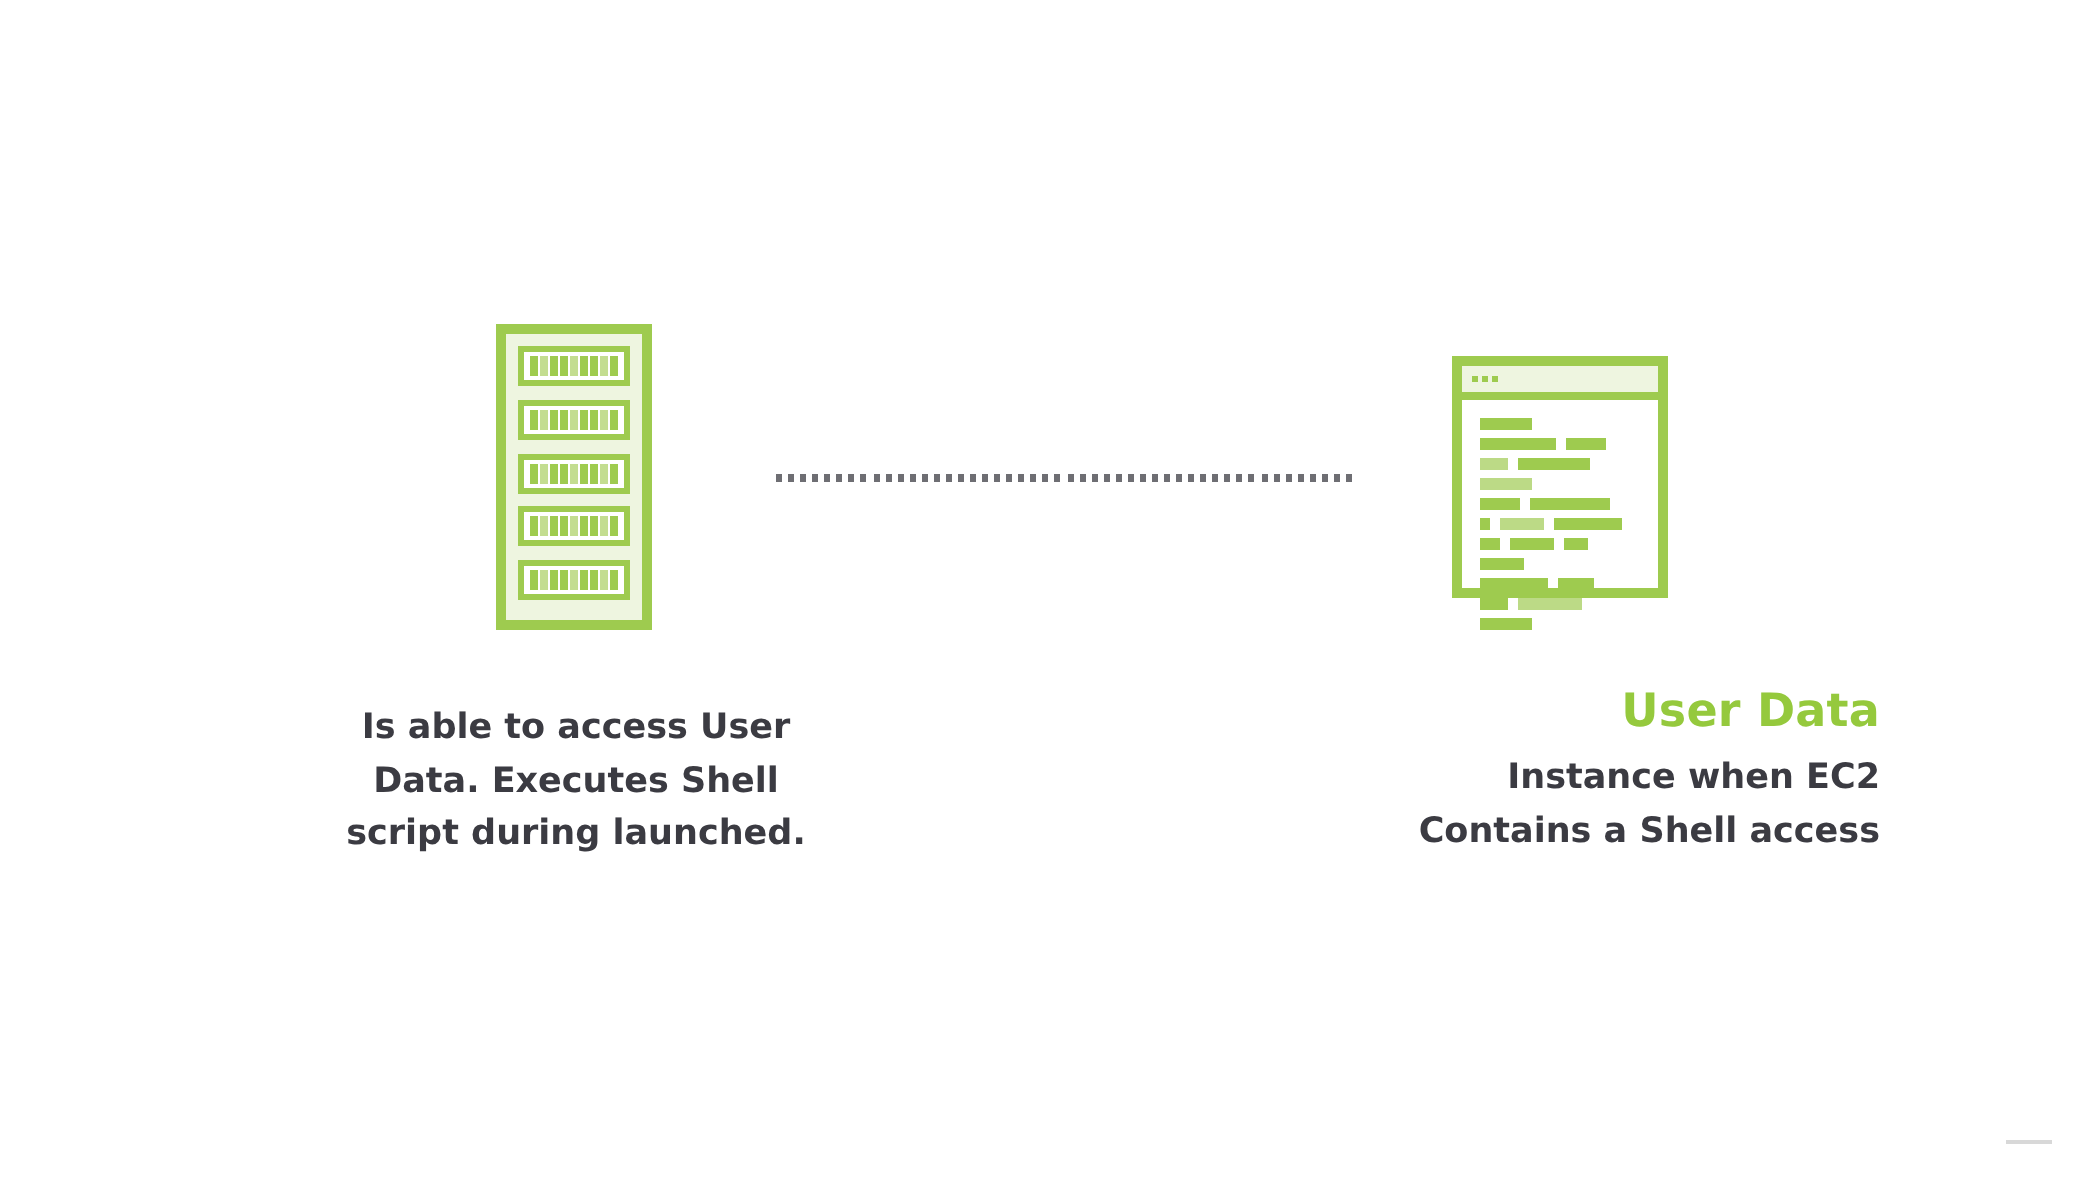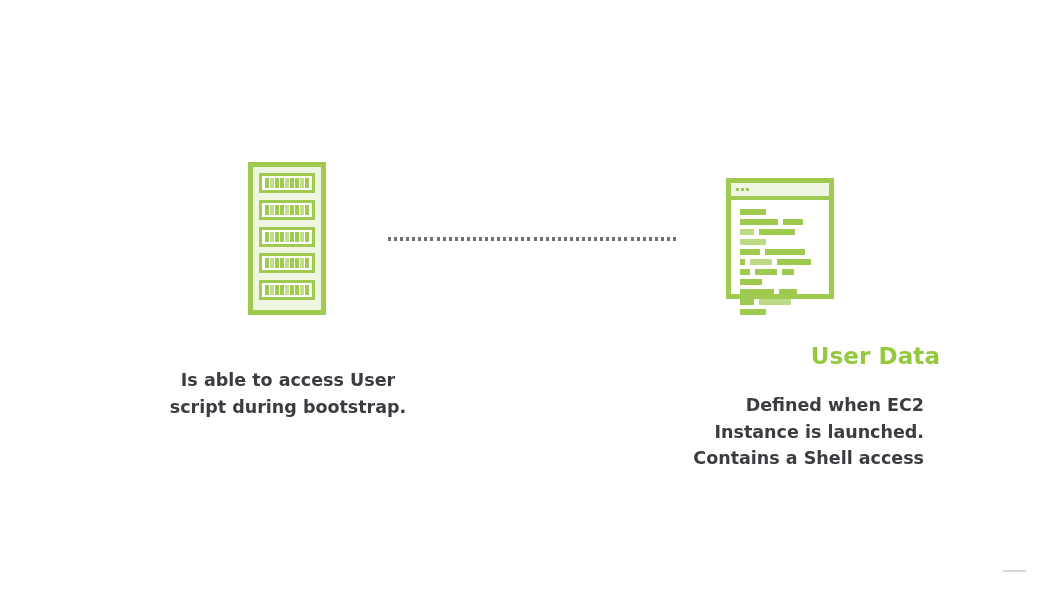--- a/index.html
+++ b/index.html
@@ -35,21 +35,21 @@
     line-height: 1.1;
     margin: 0;
     white-space: nowrap;
   }
 
   .node-desc {
     font-size: 17.5px;
     font-weight: 600;
     color: #3b3b42;
     line-height: 1.52;
-    margin: 16px;
+    margin: 0;
     padding-top: 7px;
   }
   .node-desc span { display: block; white-space: nowrap; }
 
   
   .rack {
     position: absolute;
     left: 248px;
     top: 162px;
     width: 78px;
@@ -205,21 +205,22 @@
         <i class="rack-led"></i>
         <i class="rack-led"></i>
         <i class="rack-led dim"></i>
         <i class="rack-led"></i>
     </div>
   </div>
 
   <div class="node" style="left:118px; top:344px; width:340px;">
     <p class="node-desc">
       <span>Is able to access User</span>
-      <span>script during bootstrap.</span>
+      <span>Data. Executes Shell</span>
+      <span>script during launched.</span>
     </p>
   </div>
 
   <div class="connector">
     <i></i>
       <i></i>
       <i></i>
       <i></i>
       <i></i>
       <i></i>
@@ -315,21 +316,20 @@
         </div>
       <div class="code-line">
           <i class="code-tok" style="width:26px"></i>
         </div>
     </div>
   </div>
 
   <div class="node" style="left:610px; top:344px; width:330px;text-align:right;">
     <p class="node-title">User Data</p>
     <p class="node-desc">
-      <span>Defined when EC2</span>
-      <span>Instance is launched.</span>
+      <span>Instance when EC2</span>
       <span>Contains a Shell access</span>
     </p>
   </div>
 
   <div class="stray-rule"></div>
 
 </div>
 
 </body></html>

